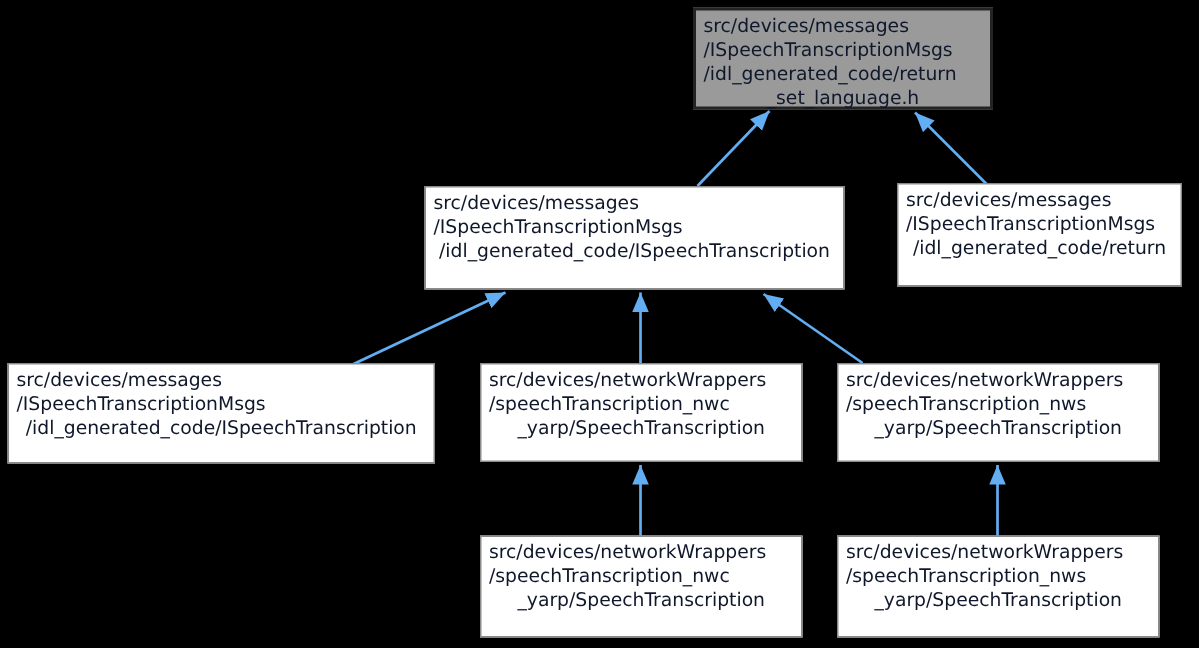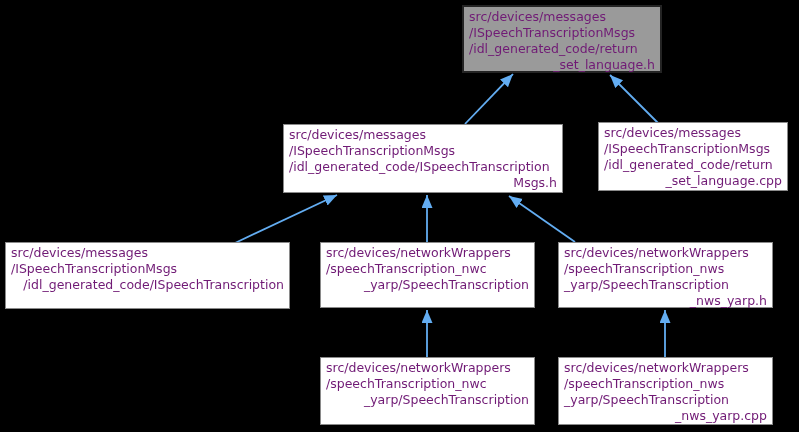--- a/index.html
+++ b/index.html
@@ -20,34 +20,34 @@
     left: 0;
     top: 0;
     width: 799px;
     height: 432px;
   }
   .node {
     position: absolute;
     box-sizing: border-box;
     background: #ffffff;
     border: 1.5px solid #8a8a8a;
-    color: #701a75;
+    color: #0f172a;
     font-size: 12.5px;
     line-height: 16px;
     padding: 2px 5px;
     text-align: left;
     white-space: nowrap;
     cursor: pointer;
   }
   .node.highlight {
     background: #9a9a9a;
     border: 2px solid #242424;
   }
   .node .ln { text-align: left; }
-  .node .ln:last-child { text-align: right; }
+  .node .ln:last-child { text-align: center; }
 
   
   #n0 { left: 462px; top: 5px;   width: 200px; height: 68px; }
   #n1 { left: 283px; top: 124px; width: 280px; height: 69px; }
   #n2 { left: 598px; top: 122px; width: 190px; height: 69px; }
   #n3 { left: 5px;   top: 242px; width: 285px; height: 67px; }
   #n4 { left: 320px; top: 242px; width: 215px; height: 66px; }
   #n5 { left: 558px; top: 242px; width: 215px; height: 66px; }
   #n6 { left: 320px; top: 357px; width: 215px; height: 68px; }
   #n7 { left: 558px; top: 357px; width: 215px; height: 68px; }
@@ -78,55 +78,51 @@
     <div class="ln">src/devices/messages</div>
     <div class="ln">/ISpeechTranscriptionMsgs</div>
     <div class="ln">/idl_generated_code/return</div>
     <div class="ln">_set_language.h</div>
   </div>
 
   <div class="node" id="n1">
     <div class="ln">src/devices/messages</div>
     <div class="ln">/ISpeechTranscriptionMsgs</div>
     <div class="ln">/idl_generated_code/ISpeechTranscription</div>
-    <div class="ln">Msgs.h</div>
   </div>
 
   <div class="node" id="n2">
     <div class="ln">src/devices/messages</div>
     <div class="ln">/ISpeechTranscriptionMsgs</div>
     <div class="ln">/idl_generated_code/return</div>
-    <div class="ln">_set_language.cpp</div>
   </div>
 
   <div class="node" id="n3">
     <div class="ln">src/devices/messages</div>
     <div class="ln">/ISpeechTranscriptionMsgs</div>
     <div class="ln">/idl_generated_code/ISpeechTranscription</div>
   </div>
 
   <div class="node" id="n4">
     <div class="ln">src/devices/networkWrappers</div>
     <div class="ln">/speechTranscription_nwc</div>
     <div class="ln">_yarp/SpeechTranscription</div>
   </div>
 
   <div class="node" id="n5">
     <div class="ln">src/devices/networkWrappers</div>
     <div class="ln">/speechTranscription_nws</div>
     <div class="ln">_yarp/SpeechTranscription</div>
-    <div class="ln">_nws_yarp.h</div>
   </div>
 
   <div class="node" id="n6">
     <div class="ln">src/devices/networkWrappers</div>
     <div class="ln">/speechTranscription_nwc</div>
     <div class="ln">_yarp/SpeechTranscription</div>
   </div>
 
   <div class="node" id="n7">
     <div class="ln">src/devices/networkWrappers</div>
     <div class="ln">/speechTranscription_nws</div>
     <div class="ln">_yarp/SpeechTranscription</div>
-    <div class="ln">_nws_yarp.cpp</div>
   </div>
 
 </div>
 
 </body></html>

